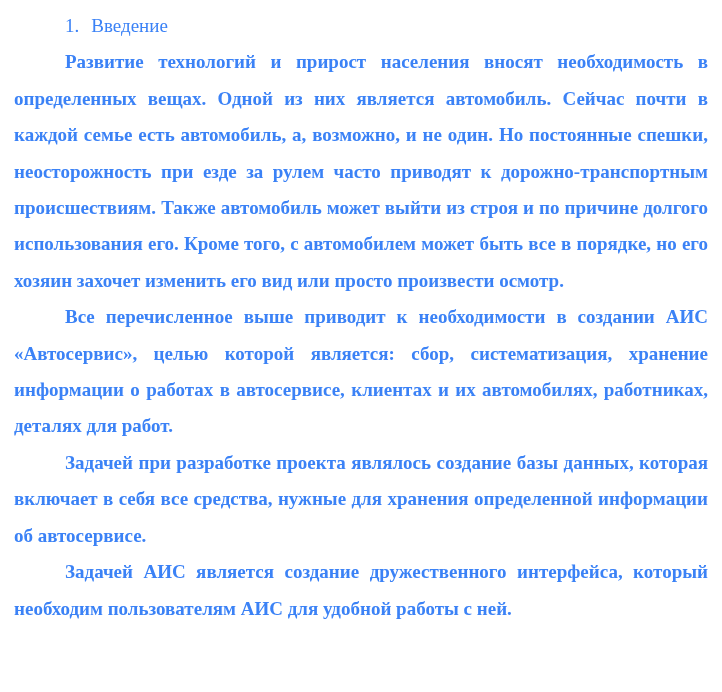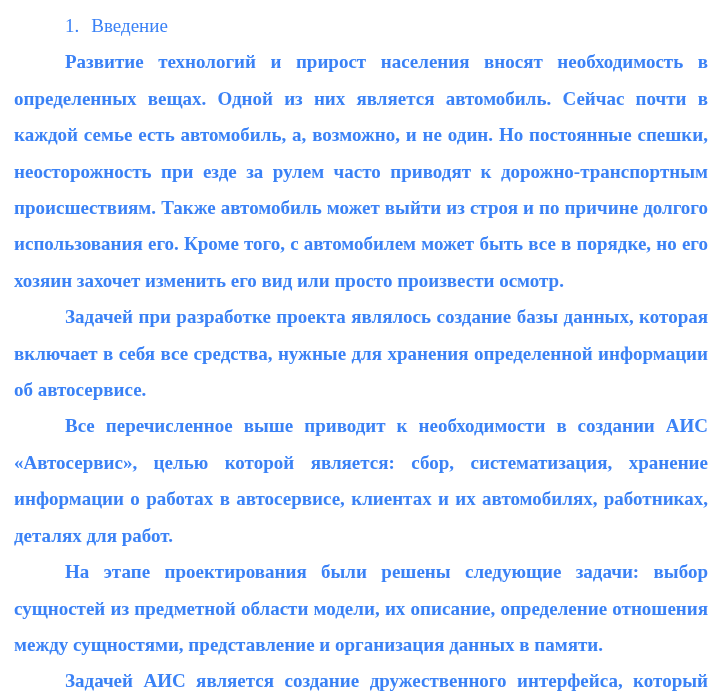--- a/index.html
+++ b/index.html
@@ -39,18 +39,17 @@
 </style>
 </head>
 <body>
 
 <div class="page">
   <div class="heading">
     <span class="num">1.</span><span>Введение</span>
   </div>
   <div class="body-text">
     <p>Развитие технологий и прирост населения вносят необходимость в определенных вещах. Одной из них является автомобиль. Сейчас почти в каждой семье есть автомобиль, а, возможно, и не один. Но постоянные спешки, неосторожность при езде за рулем часто приводят к дорожно-транспортным происшествиям. Также автомобиль может выйти из строя и по причине долгого использования его. Кроме того, с автомобилем может быть все в порядке, но его хозяин захочет изменить его вид или просто произвести осмотр.</p>
+    <p>Все перечисленное выше приводит к необходимости в создании АИС «Автосервис», целью которой является: сбор, систематизация, хранение информации о работах в автосервисе, клиентах и их автомобилях, работниках, деталях для работ.</p>
     <p>Задачей при разработке проекта являлось создание базы данных, которая включает в себя все средства, нужные для хранения определенной информации об автосервисе.</p>
-    <p>Все перечисленное выше приводит к необходимости в создании АИС «Автосервис», целью которой является: сбор, систематизация, хранение информации о работах в автосервисе, клиентах и их автомобилях, работниках, деталях для работ.</p>
-    <p>На этапе проектирования были решены следующие задачи: выбор сущностей из предметной области модели, их описание, определение отношения между сущностями, представление и организация данных в памяти.</p>
     <p>Задачей АИС является создание дружественного интерфейса, который необходим пользователям АИС для удобной работы с ней.</p>
   </div>
 </div>
 
 </body></html>

